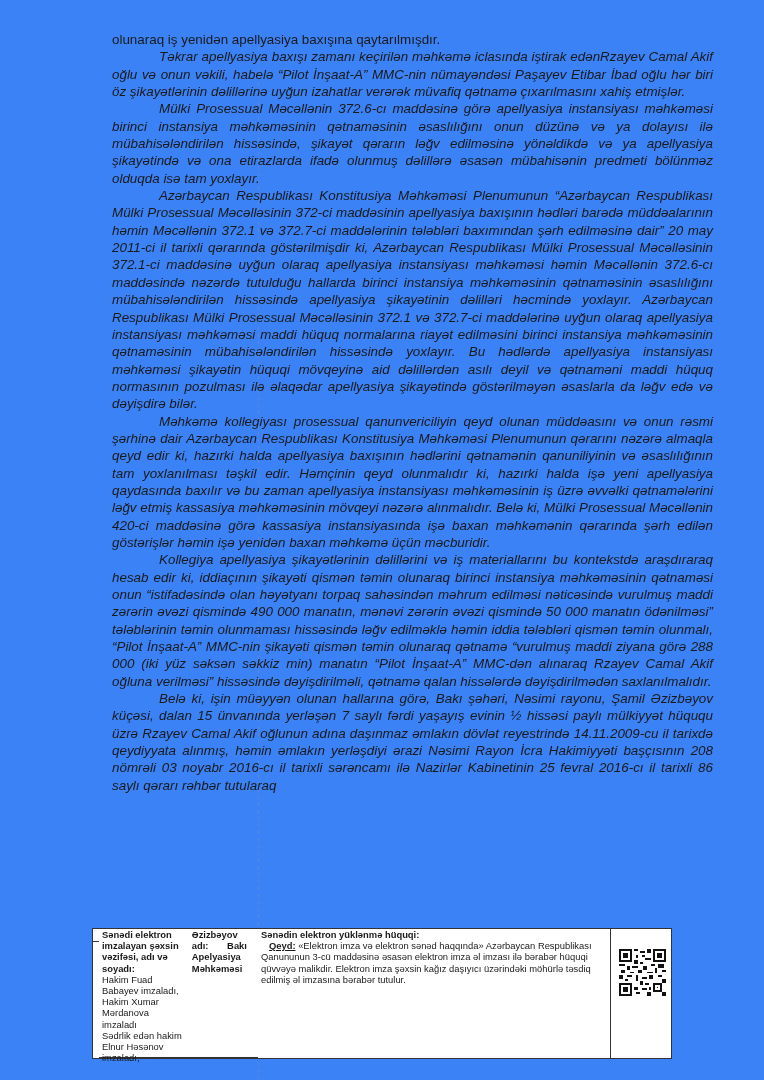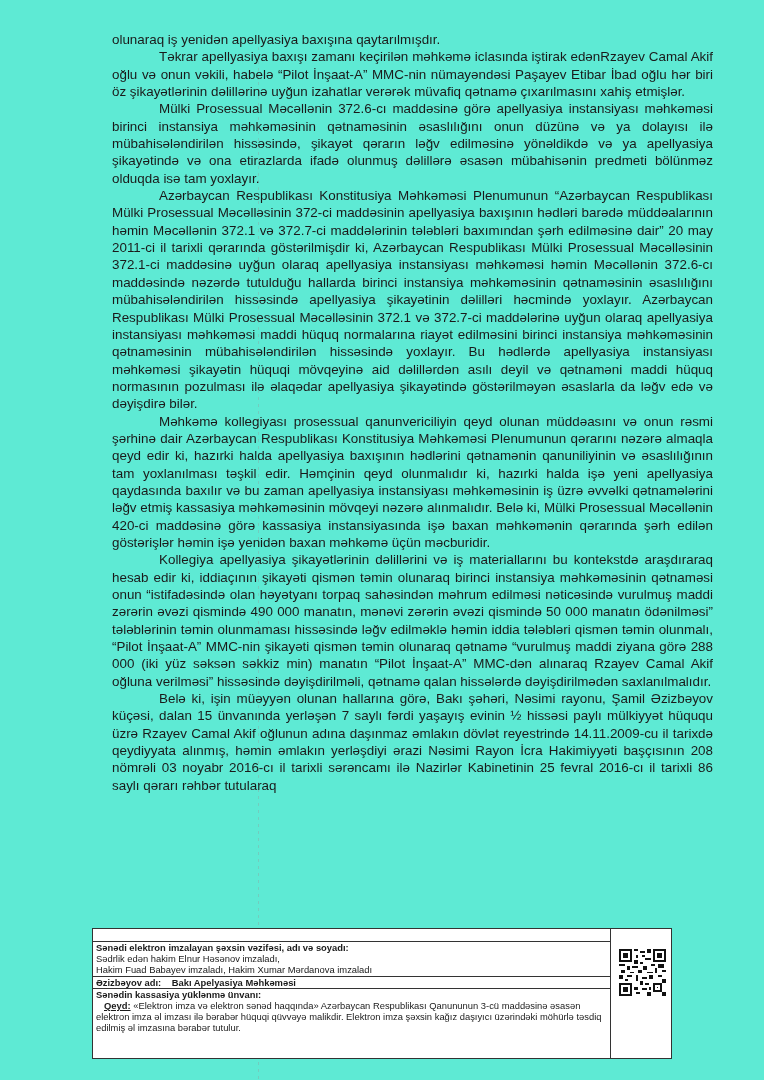--- a/index.html
+++ b/index.html
@@ -1,24 +1,24 @@
 <!DOCTYPE html>
 <html><head>
   <meta charset="utf-8">
   <style>
     html, body { margin: 0; padding: 0; background: #ffffff; }
     body { width: 764px; height: 1080px; position: relative; overflow: hidden; font-family: "Liberation Sans", sans-serif; color: #1a1a1a; }
-    .page { position: absolute; left: 0; top: 0; width: 764px; height: 1080px; background: #5eead4; }
+    .page { position: absolute; left: 0; top: 0; width: 764px; height: 1080px; background: #3b82f6; }
     .scan-line { position: absolute; left: 258px; top: 40px; width: 1px; height: 1040px; background: repeating-linear-gradient(to bottom, rgba(150,150,150,0.35) 0 3px, transparent 3px 7px); }
     .body-text { position: absolute; left: 112px; top: 31px; width: 601px; font-size: 13.4px; line-height: 17.35px; }
     .body-text p { margin: 0; text-align: justify; }
-    .body-text p.indent { text-indent: 47px; }
+    .body-text p.indent { text-indent: 47px; font-style: italic; }
     .body-text p.noindent { text-indent: 0; }
     .sigbox { position: absolute; left: 92px; top: 928px; width: 580px; height: 131px; border: 1.3px solid #333; box-sizing: border-box; display: flex; background: #fff; }
-    .sig-left { flex: 1; display: flex; flex-direction: column; font-size: 9.4px; line-height: 11.2px; }
+    .sig-left { flex: 1; display: flex; font-size: 9.4px; line-height: 11.2px; }
     .sig-right { width: 60px; border-left: 1.3px solid #333; position: relative; }
     .sig-row { border-bottom: 1.2px solid #333; padding: 0 3px; }
     .sig-row:last-child { border-bottom: none; }
     .sig-empty { height: 12px; }
     .bold { font-weight: bold; }
     .underline { text-decoration: underline; margin-left: 8px; }
     .qr { position: absolute; left: 8px; top: 20px; width: 47px; height: 47px; }
     .qr svg { width: 100%; height: 100%; display: block; }
   </style>
 </head>
@@ -35,29 +35,29 @@
     <p class="indent">Məhkəmə kollegiyası prosessual qanunvericiliyin qeyd olunan müddəasını və onun rəsmi şərhinə dair Azərbaycan Respublikası Konstitusiya Məhkəməsi Plenumunun qərarını nəzərə almaqla qeyd edir ki, hazırki halda apellyasiya baxışının hədlərini qətnamənin qanuniliyinin və əsaslılığının tam yoxlanılması təşkil edir. Həmçinin qeyd olunmalıdır ki, hazırki halda işə yeni apellyasiya qaydasında baxılır və bu zaman apellyasiya instansiyası məhkəməsinin iş üzrə əvvəlki qətnamələrini ləğv etmiş kassasiya məhkəməsinin mövqeyi nəzərə alınmalıdır. Belə ki, Mülki Prosessual Məcəllənin 420-ci maddəsinə görə kassasiya instansiyasında işə baxan məhkəmənin qərarında şərh edilən göstərişlər həmin işə yenidən baxan məhkəmə üçün məcburidir.</p>
     <p class="indent">Kollegiya apellyasiya şikayətlərinin dəlillərini və iş materiallarını bu kontekstdə araşdıraraq hesab edir ki, iddiaçının şikayəti qismən təmin olunaraq birinci instansiya məhkəməsinin qətnaməsi onun “istifadəsində olan həyətyanı torpaq sahəsindən məhrum edilməsi nəticəsində vurulmuş maddi zərərin əvəzi qismində 490 000 manatın, mənəvi zərərin əvəzi qismində 50 000 manatın ödənilməsi” tələblərinin təmin olunmaması hissəsində ləğv edilməklə həmin iddia tələbləri qismən təmin olunmalı, “Pilot İnşaat-A” MMC-nin şikayəti qismən təmin olunaraq qətnamə “vurulmuş maddi ziyana görə 288 000 (iki yüz səksən səkkiz min) manatın “Pilot İnşaat-A” MMC-dən alınaraq Rzayev Camal Akif oğluna verilməsi” hissəsində dəyişdirilməli, qətnamə qalan hissələrdə dəyişdirilmədən saxlanılmalıdır.</p>
     <p class="indent">Belə ki, işin müəyyən olunan hallarına görə, Bakı şəhəri, Nəsimi rayonu, Şamil Əzizbəyov küçəsi, dalan 15 ünvanında yerləşən 7 saylı fərdi yaşayış evinin ½ hissəsi paylı mülkiyyət hüququ üzrə Rzayev Camal Akif oğlunun adına daşınmaz əmlakın dövlət reyestrində 14.11.2009-cu il tarixdə qeydiyyata alınmış, həmin əmlakın yerləşdiyi ərazi Nəsimi Rayon İcra Hakimiyyəti başçısının 208 nömrəli 03 noyabr 2016-cı il tarixli sərəncamı ilə Nazirlər Kabinetinin 25 fevral 2016-cı il tarixli 86 saylı qərarı rəhbər tutularaq</p>
   </div>
 
   <div class="sigbox">
     <div class="sig-left">
       <div class="sig-row sig-empty"></div>
       <div class="sig-row">
         <div class="bold">Sənədi elektron imzalayan şəxsin vəzifəsi, adı və soyadı:</div>
+        <div>Hakim Fuad Babayev imzaladı, Hakim Xumar Mərdanova imzaladı</div>
         <div>Sədrlik edən hakim Elnur Həsənov imzaladı,</div>
-        <div>Hakim Fuad Babayev imzaladı, Hakim Xumar Mərdanova imzaladı</div>
       </div>
       <div class="sig-row">
         <span class="bold">Əzizbəyov adı:</span>
-        <span class="bold" style="margin-left:8px;">Bakı Apelyasiya Məhkəməsi</span>
+        <span class="bold" style="margin-left:16px;">Bakı Apelyasiya Məhkəməsi</span>
       </div>
       <div class="sig-row">
-        <div class="bold">Sənədin kassasiya yüklənmə ünvanı:</div>
+        <div class="bold">Sənədin elektron yüklənmə hüquqi:</div>
         <div><span class="bold underline">Qeyd:</span><span> «Elektron imza və elektron sənəd haqqında» Azərbaycan Respublikası Qanununun 3-cü maddəsinə əsasən elektron imza əl imzası ilə bərabər hüquqi qüvvəyə malikdir. Elektron imza şəxsin kağız daşıyıcı üzərindəki möhürlə təsdiq edilmiş əl imzasına bərabər tutulur.</span></div>
       </div>
     </div>
     <div class="sig-right">
       <div class="qr">
         <svg viewBox="0 0 25 25" shape-rendering="crispEdges">
           <rect x="0" y="0" width="25" height="25" fill="#fff"></rect>
           <g fill="#111">
             <rect x="0" y="0" width="7" height="7"></rect>
               <rect x="1" y="1" width="5" height="5" fill="#fff"></rect>

